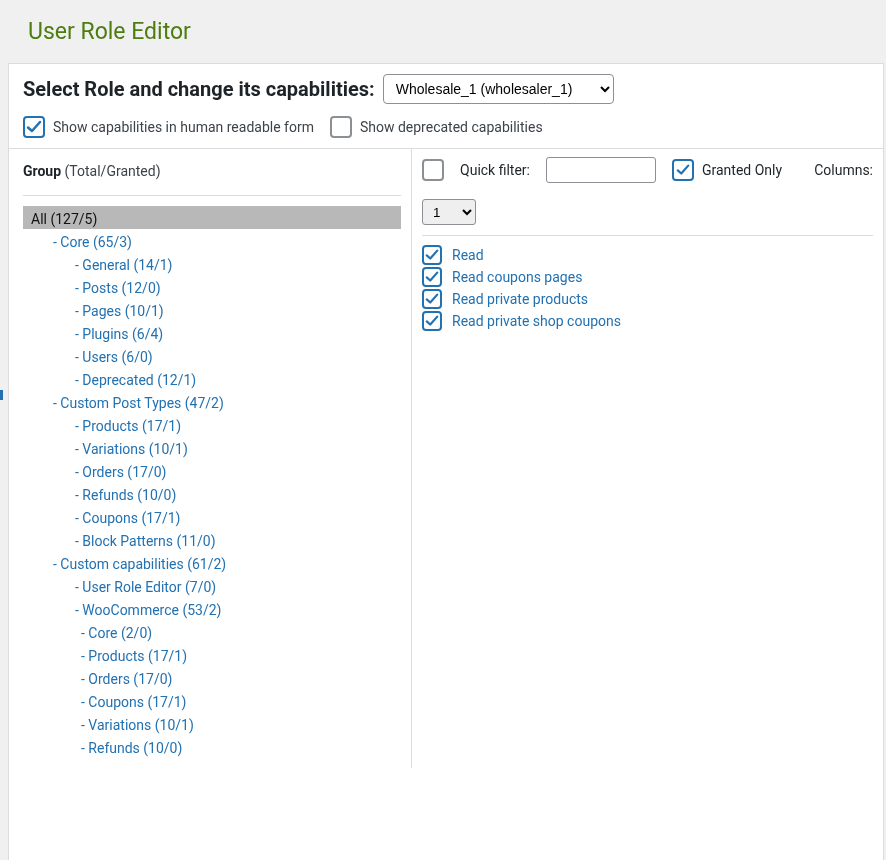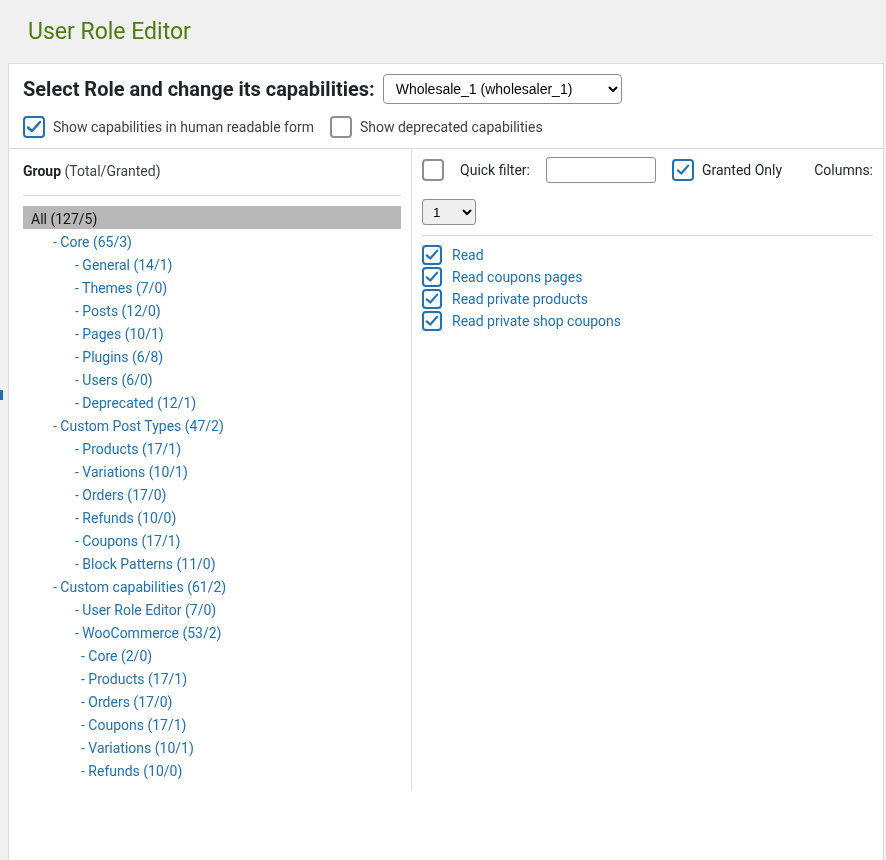--- a/index.html
+++ b/index.html
@@ -30,21 +30,21 @@
     padding: 10px 14px;
     border-bottom: 1px solid #dcdcde;
   }
   .select-row { display:flex; align-items:center; gap:8px; flex-wrap:wrap; }
   .select-row label.bold {
     font-weight: 700;
     font-size: 20px;
   }
   select.role-select {
     height: 30px;
-    padding: 2px 32px 2px 8px;
+    padding: 2px 24px 2px 8px;
     border: 1px solid #8c8f94;
     border-radius: 4px;
     background: #fff;
     font-size: 14px;
     min-width: 220px;
   }
   .check-row { display:flex; align-items:flex-end; gap:16px; margin-top:12px; }
   .cb-wrap { display:flex; align-items:center; gap:8px; }
   .cb {
     width: 22px; height: 22px;
@@ -147,24 +147,23 @@
       <div class="col-left">
         <span class="grp-title">
           <span>Group</span>
           <span class="sub">(Total/Granted)</span>
         </span>
         <div class="hrule"></div>
         <div class="tree" id="tree">
             <div class="node depth0 sel">All (127/5)</div>
             <div class="node depth1">- Core (65/3)</div>
             <div class="node depth2">- General (14/1)</div>
-            <div class="node depth2">- Themes (7/0)</div>
             <div class="node depth2">- Posts (12/0)</div>
             <div class="node depth2">- Pages (10/1)</div>
-            <div class="node depth2">- Plugins (6/8)</div>
+            <div class="node depth2">- Plugins (6/4)</div>
             <div class="node depth2">- Users (6/0)</div>
             <div class="node depth2">- Deprecated (12/1)</div>
             <div class="node depth1">- Custom Post Types (47/2)</div>
             <div class="node depth2">- Products (17/1)</div>
             <div class="node depth2">- Variations (10/1)</div>
             <div class="node depth2">- Orders (17/0)</div>
             <div class="node depth2">- Refunds (10/0)</div>
             <div class="node depth2">- Coupons (17/1)</div>
             <div class="node depth2">- Block Patterns (11/0)</div>
             <div class="node depth1">- Custom capabilities (61/2)</div>

